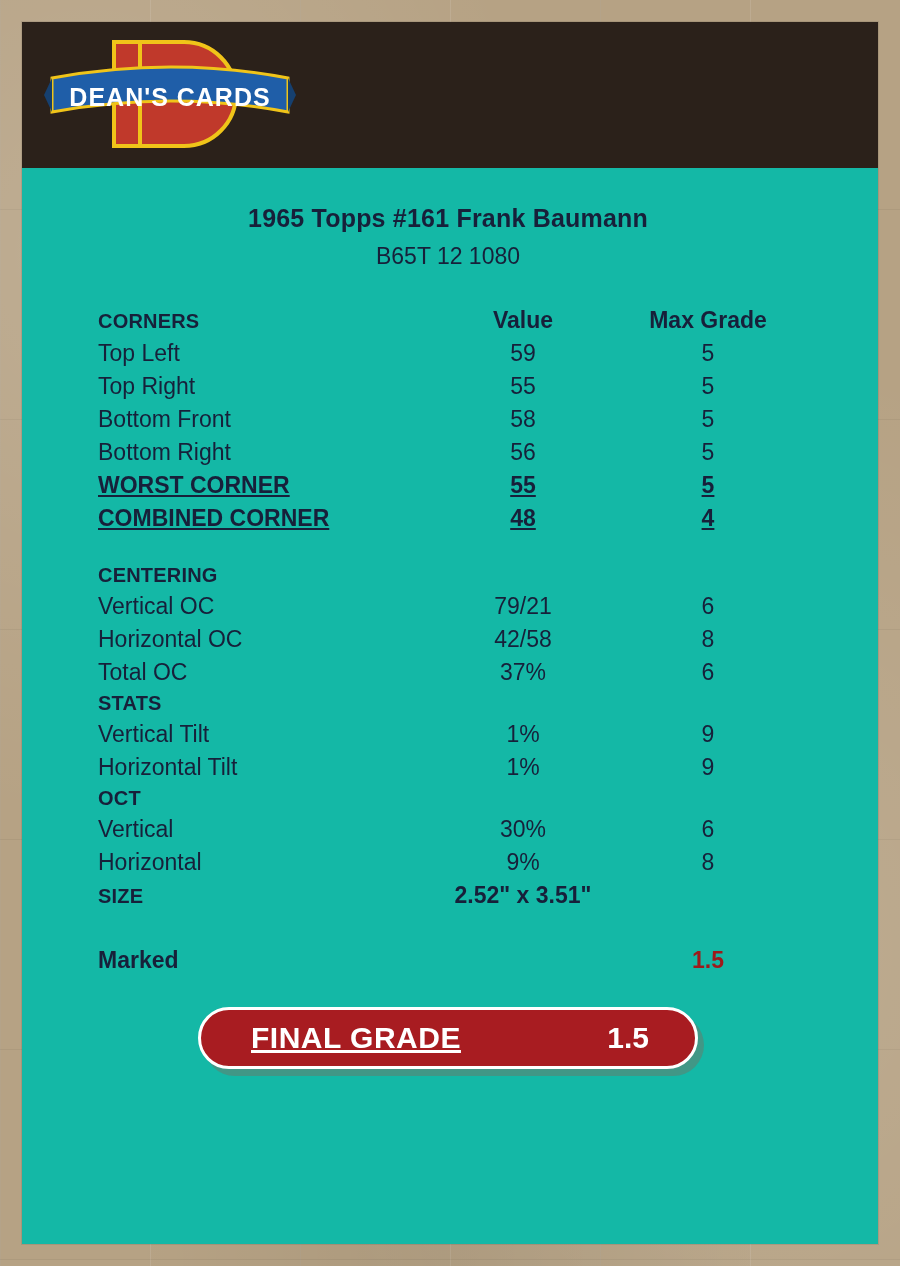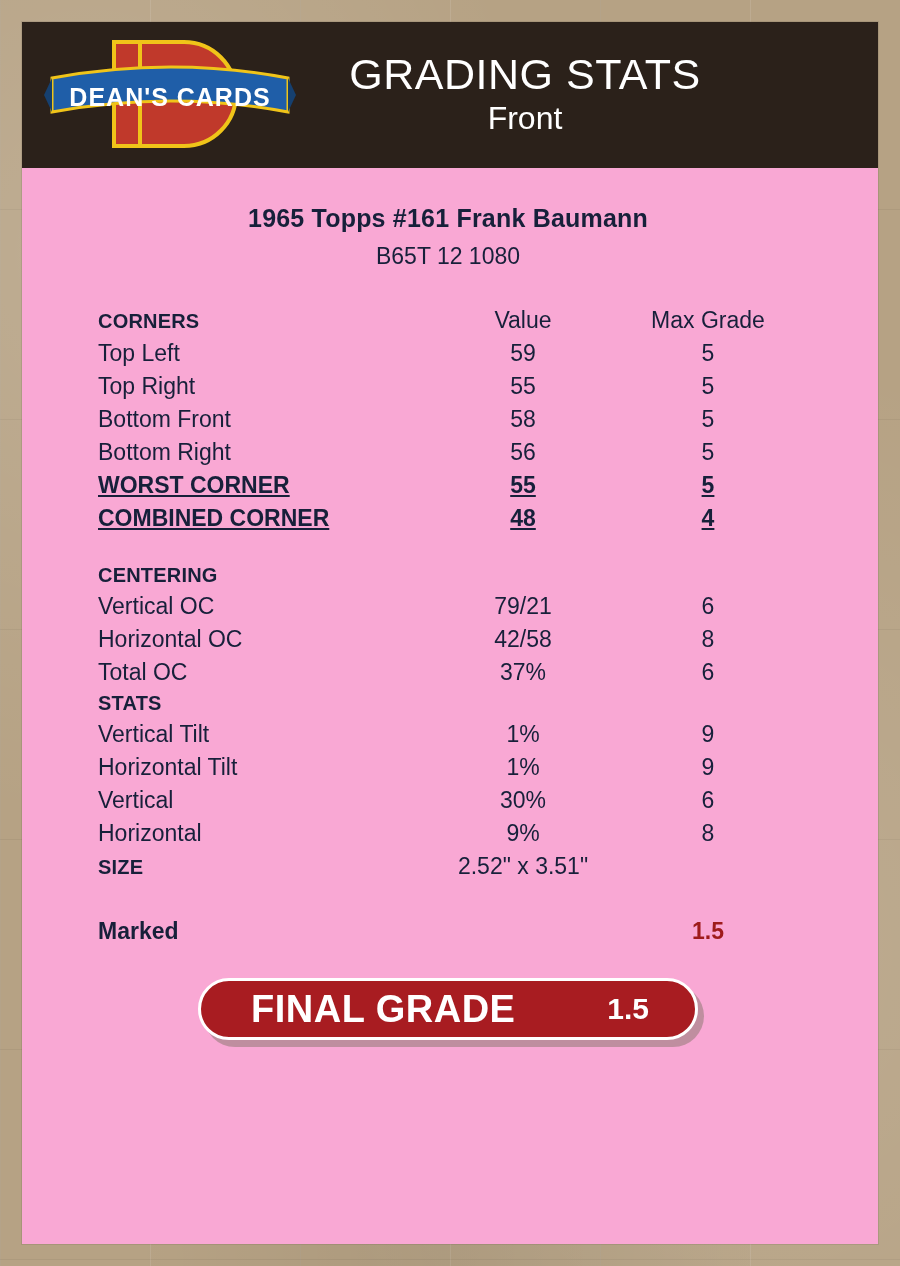--- a/index.html
+++ b/index.html
@@ -35,21 +35,21 @@
       radial-gradient(ellipse at 85% 75%, rgba(255,255,255,0.10), transparent 45%),
       radial-gradient(ellipse at 50% 95%, rgba(0,0,0,0.06), transparent 50%);
   }
 
   .sheet {
     position: absolute;
     left: 22px;
     top: 22px;
     width: 856px;
     height: 1222px;
-    background: #f9a8d4;
+    background: #14b8a6;
     box-shadow: 0 0 0 1px rgba(0,0,0,0.08);
   }
 
   .header {
     position: relative;
     height: 146px;
     background: #2b211a;
     display: flex;
     align-items: center;
   }
@@ -115,21 +115,21 @@
   td.val { width: 190px; text-align: center; }
   td.max { width: 180px; text-align: center; }
 
   .sect-head td.lbl {
     font-weight: bold;
     font-size: 20px;
     letter-spacing: 0.2px;
     padding-left: 0;
   }
   .sect-head td.val, .sect-head td.max {
-    font-weight: normal;
+    font-weight: bold;
   }
   .indent { padding-left: 50px; }
   .spacer td { height: 20px; padding: 0; }
   .small-spacer td { height: 10px; padding: 0; }
   .bold-row td { font-weight: bold; text-decoration: underline; }
   .marked-max { color: #9e1b1b; font-weight: bold; }
   .size-val { text-align: center; }
 
   .final-wrap {
     margin: 30px auto 0 auto;
@@ -153,23 +153,24 @@
     background: #a81c21;
     border: 3px solid #ffffff;
     box-sizing: border-box;
     display: flex;
     align-items: center;
     justify-content: space-between;
     padding: 0 46px 0 50px;
     color: #ffffff;
   }
   .final-grade .fg-label {
-    font-size: 38px;
+    font-size: 30px;
     font-weight: bold;
     letter-spacing: 0.5px;
+    text-decoration: underline;
   }
   .final-grade .fg-value {
     font-size: 30px;
     font-weight: bold;
   }
 </style>
 </head>
 <body>
 
 <div class="bg-texture"></div>
@@ -182,24 +183,20 @@
         <g>
           <path d="M70 8 h70 a44 44 0 0 1 0 104 h-70 z" fill="#c0392b" stroke="#f0c419" stroke-width="4"></path>
           <rect x="70" y="8" width="26" height="104" fill="#c0392b" stroke="#f0c419" stroke-width="4"></rect>
           <path d="M8 44 q120 -22 236 0 l0 34 q-116 -22 -236 0 z" fill="#1f5ea8" stroke="#f0c419" stroke-width="3"></path>
           <path d="M8 44 l0 34 l-8 -17 z" fill="#16406f"></path>
           <path d="M244 44 l0 34 l8 -17 z" fill="#16406f"></path>
           <text x="126" y="72" text-anchor="middle" font-family="Liberation Sans, sans-serif" font-size="25" font-weight="bold" fill="#ffffff" letter-spacing="1">DEAN'S CARDS</text>
         </g>
       </svg>
     </div>
-    <div class="header-titles">
-      <div class="header-title">GRADING STATS</div>
-      <div class="header-subtitle">Front</div>
-    </div>
   </div>
 
   <div class="body-area">
 
     <div class="card-title">1965 Topps #161 Frank Baumann</div>
     <div class="card-subtitle">B65T 12 1080</div>
 
     <table class="stats">
       <tbody>
         <tr class="sect-head">
@@ -272,20 +269,25 @@
           <td class="lbl indent">Vertical Tilt</td>
           <td class="val">1%</td>
           <td class="max">9</td>
         </tr>
         <tr>
           <td class="lbl indent">Horizontal Tilt</td>
           <td class="val">1%</td>
           <td class="max">9</td>
         </tr>
 
+        <tr class="sect-head">
+          <td class="lbl">OCT</td>
+          <td class="val"></td>
+          <td class="max"></td>
+        </tr>
         <tr>
           <td class="lbl indent">Vertical</td>
           <td class="val">30%</td>
           <td class="max">6</td>
         </tr>
         <tr>
           <td class="lbl indent">Horizontal</td>
           <td class="val">9%</td>
           <td class="max">8</td>
         </tr>

